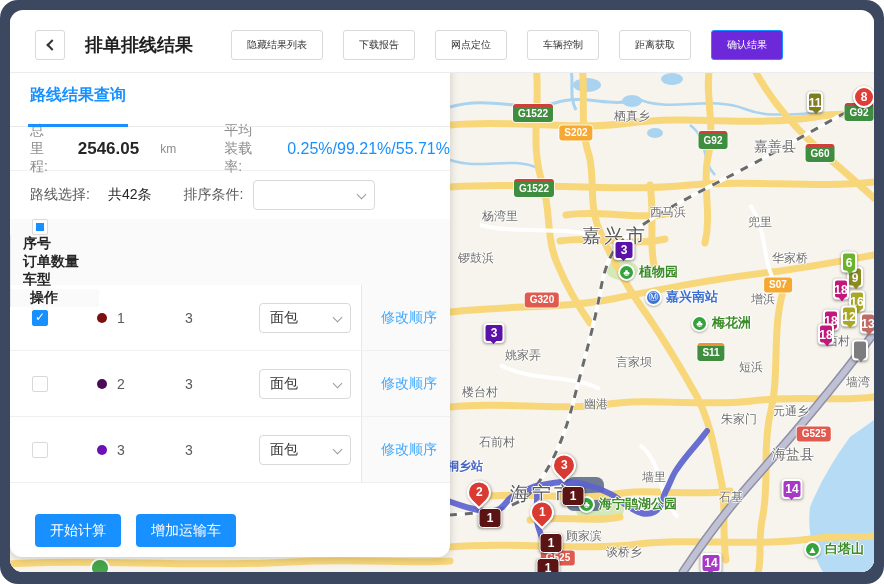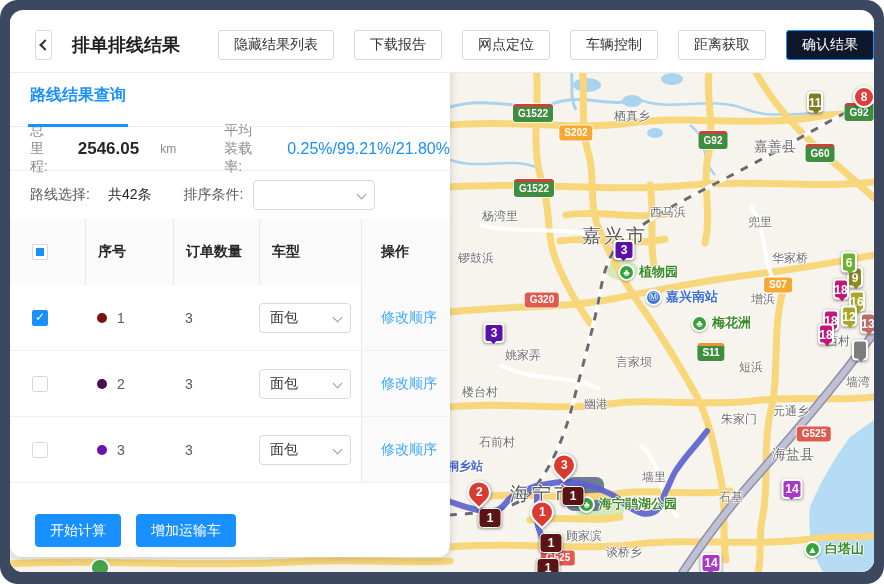--- a/index.html
+++ b/index.html
@@ -4,22 +4,22 @@
 <style>
   html,body{margin:0;padding:0;background:#fff;}
   *{box-sizing:border-box;font-family:"Liberation Sans","DejaVu Sans",sans-serif;}
   .stage{position:relative;width:884px;height:584px;background:#3c4760;border-radius:18px;overflow:hidden;}
   .window{position:absolute;left:10px;top:10px;width:864px;height:562px;background:#fff;border-radius:13px;overflow:hidden;}
   
   .topbar{position:absolute;left:0;top:0;width:100%;height:55px;background:#fff;border-bottom:1px solid #ececec;display:flex;align-items:center;z-index:30;margin-top:8px;}
   .backbtn{width:30px;height:30px;margin-left:25px;border:1px solid #d9d9d9;border-radius:3px;background:#fff;display:flex;align-items:center;justify-content:center;cursor:pointer;}
   .chev-left{width:8px;height:8px;border-left:2px solid #333;border-bottom:2px solid #333;transform:rotate(45deg);margin-left:3px;}
   .title{font-size:18px;font-weight:bold;color:#1f1f1f;margin-left:20px;margin-right:18px;white-space:nowrap;}
-  .tb-btn{height:30px;padding:0 15px;margin-left:20px;border:1px solid #d9d9d9;border-radius:3px;background:#fff;font-size:14px;color:#333;white-space:nowrap;cursor:pointer;}
-  .tb-btn.primary{background:#0f172a;border-color:#1890ff;color:#fff;}
+  .tb-btn{height:30px;padding:0 15px;margin-left:20px;border:1px solid #d9d9d9;border-radius:3px;background:#fff;font-size:10px;color:#333;white-space:nowrap;cursor:pointer;}
+  .tb-btn.primary{background:#6d28d9;border-color:#1890ff;color:#fff;}
   
   .map{position:absolute;left:0;top:55px;width:864px;height:507px;background:#f7f4ed;overflow:hidden;}
   .map svg{position:absolute;left:0;top:0;}
   .overlays{position:absolute;left:0;top:0;width:100%;height:100%;}
   .mlabel{position:absolute;transform:translate(-50%,-50%);font-size:12px;color:#6e6e6e;white-space:nowrap;text-shadow:1px 0 #fff,-1px 0 #fff,0 1px #fff,0 -1px #fff;}
   .mlabel.big{font-weight:500;color:#595959;letter-spacing:3px;}
   .shield{position:absolute;transform:translate(-50%,-50%);font-size:10px;font-weight:bold;color:#fff;padding:1px 5px 2px 5px;border-radius:3px;line-height:12px;box-shadow:0 0 0 1px rgba(255,255,255,.7);white-space:nowrap;}
   .shield.gexp{background:#3f8e3f;border-top:3px solid #d0403a;}
   .shield.sexp{background:#3f8e3f;border-top:3px solid #f0922e;}
   .shield.prov{background:#f5a832;}
@@ -49,21 +49,21 @@
   .gap28{margin-left:28px;}
   .stats > span{align-self:center;}
   .controls{display:flex;align-items:center;height:48px;padding-left:20px;}
   .ctl-label{font-size:14px;color:#595959;}
   .ctl-count{font-size:14px;color:#262626;margin-left:18px;}
   .ctl-sort{margin-left:32px;}
   .select{position:relative;border:1px solid #d9d9d9;border-radius:4px;background:#fff;height:30px;display:flex;align-items:center;padding:0 26px 0 10px;font-size:14px;color:#333;cursor:pointer;}
   .select .chev{position:absolute;right:9px;top:10px;width:7px;height:7px;border-right:1.6px solid #9b9b9b;border-bottom:1.6px solid #9b9b9b;transform:rotate(45deg);}
   .sort-select{width:122px;margin-left:10px;}
   
-  .thead{display:flex;height:66px;background:#fafafa;align-items:center;font-size:14px;color:#262626;font-weight:bold;}
+  .thead{display:flex;height:66px;background:#fafafa;align-items:center;font-size:14px;color:#262626;font-weight:bold;flex-direction:column;}
   .trow{display:flex;height:66px;align-items:center;border-bottom:1px solid #f0f0f0;font-size:14px;color:#595959;}
   .c-check{width:75px;padding-left:22px;flex:0 0 auto;align-self:stretch;display:flex;align-items:center;}
   .c-seq{width:88px;flex:0 0 auto;padding-left:12px;align-self:stretch;display:flex;align-items:center;}
   .c-ord{width:86px;flex:0 0 auto;padding-left:12px;align-self:stretch;display:flex;align-items:center;}
   .c-veh{width:102px;flex:0 0 auto;align-self:stretch;display:flex;align-items:center;}
   .c-act{width:89px;flex:1;align-self:stretch;display:flex;align-items:center;padding-left:19px;background:#fafafa;border-left:1px solid #e8e8e8;}
   .thead .c-seq,.thead .c-ord,.thead .c-veh{border-left:1px solid #e8e8e8;}
   .cb{width:16px;height:16px;border:1px solid #d9d9d9;border-radius:2px;background:#fff;position:relative;cursor:pointer;flex:0 0 auto;}
   .cb.ind::after{content:"";position:absolute;left:3px;top:3px;width:8px;height:8px;background:#1890ff;}
   .cb.checked{background:#1890ff;border-color:#1890ff;}
@@ -252,21 +252,21 @@
     <div class="panel">
       <div class="ptab-row">
         <div class="ptab">路线结果查询</div>
         <div class="ptab-bar"></div>
       </div>
       <div class="stats">
         <span class="stat-label">总里程:</span>
         <span class="stat-mile">2546.05</span>
         <span class="stat-unit">km</span>
         <span class="stat-label gap28">平均装载率:</span>
-        <span class="stat-load">0.25%/99.21%/21.80%</span>
+        <span class="stat-load">0.25%/99.21%/55.71%</span>
       </div>
       <div class="controls">
         <span class="ctl-label">路线选择:</span>
         <span class="ctl-count">共42条</span>
         <span class="ctl-label ctl-sort">排序条件:</span>
         <div class="select sort-select">
           <span></span>
           <span class="chev"></span>
         </div>
       </div>

